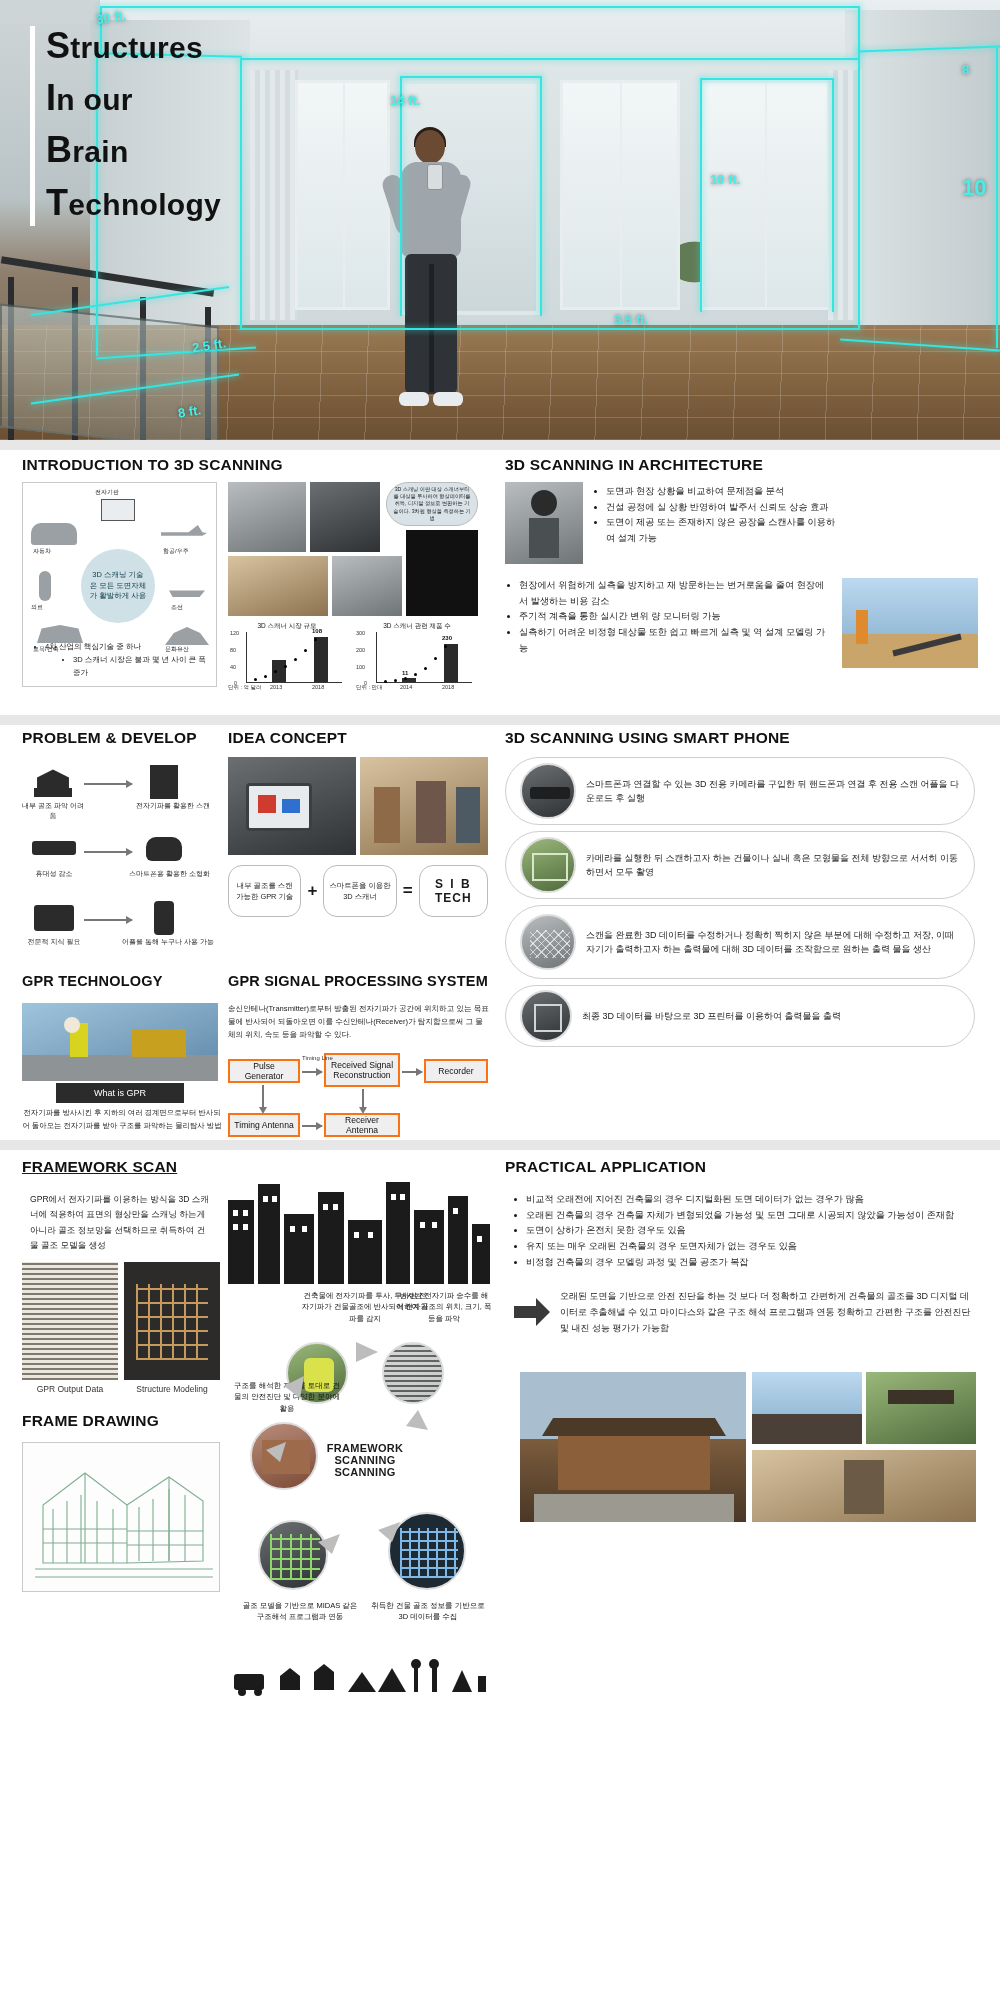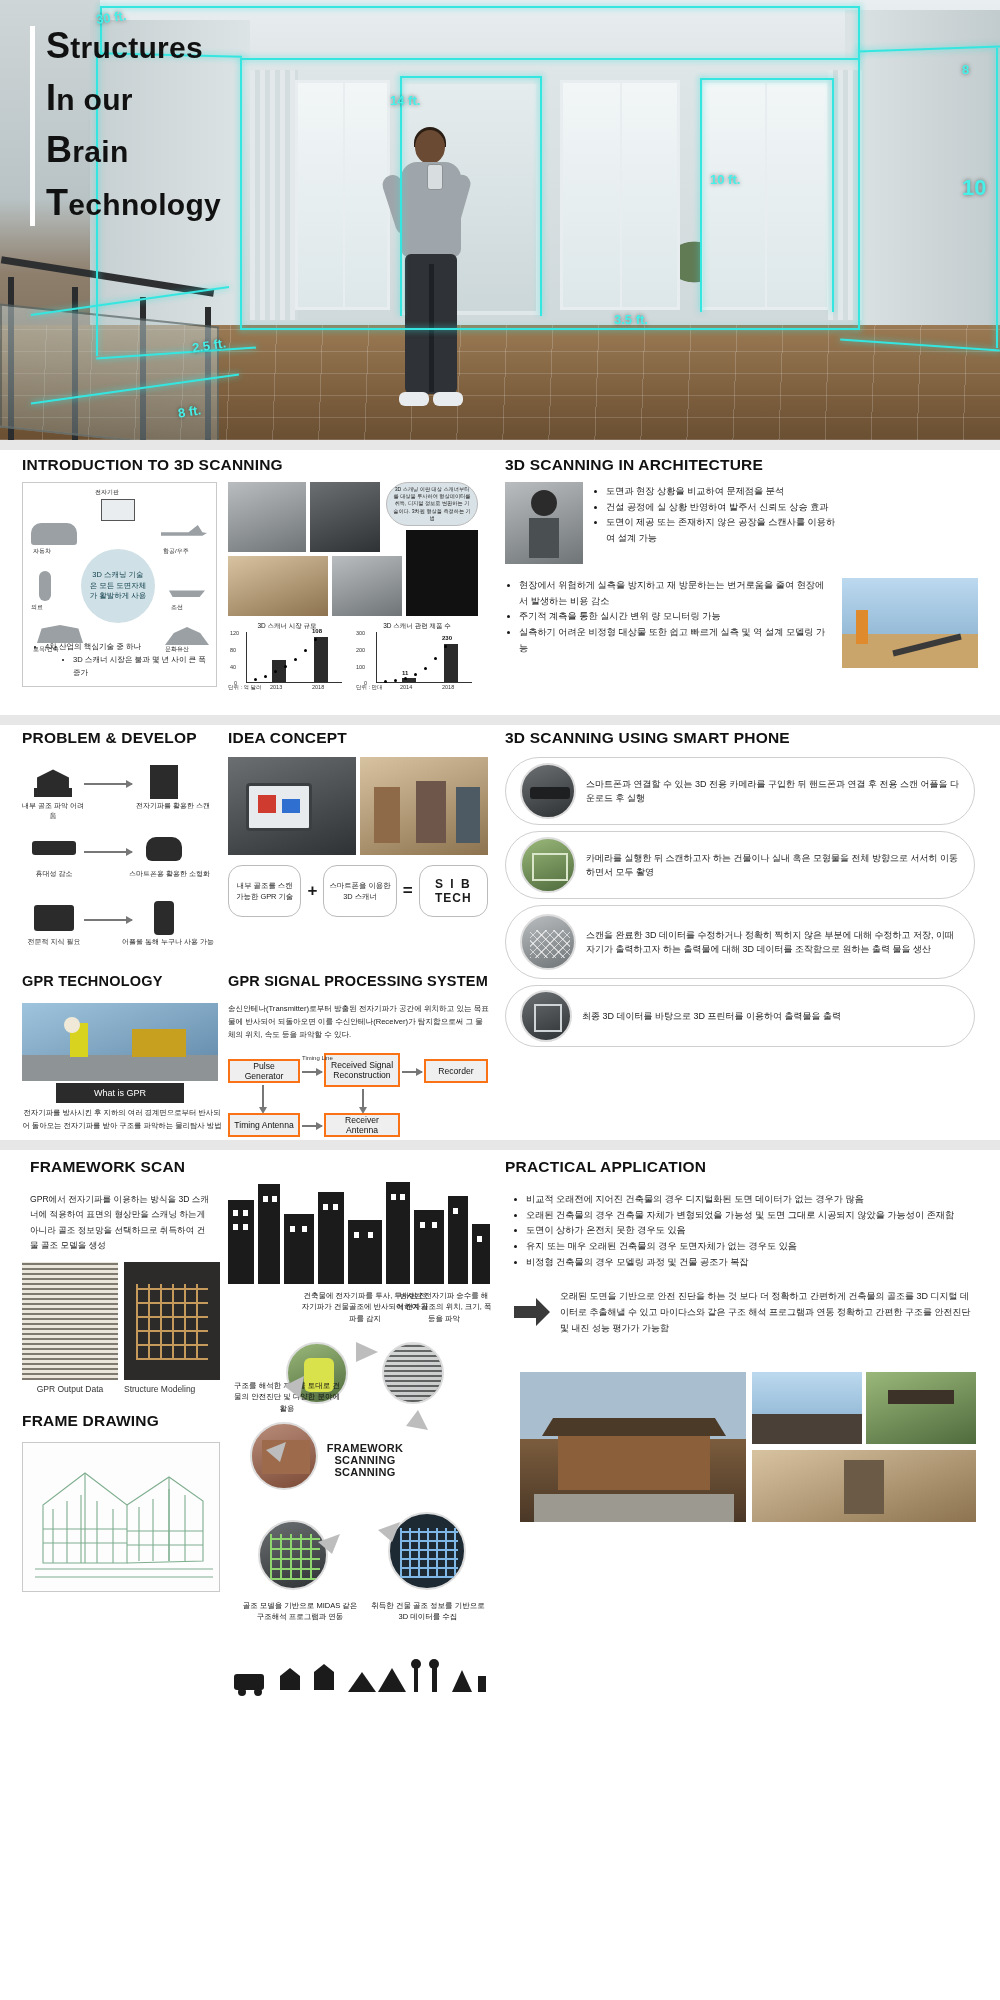--- a/index.html
+++ b/index.html
@@ -487,36 +487,36 @@
     <div class="arrow-d" style="left:362px; top:364px; height:18px;"></div>
     <div class="flowbox" style="position:absolute; left:228px; top:388px; width:72px; height:24px;">Timing Antenna</div>
     <div class="arrow-r" style="left:302px; top:400px; width:20px;"></div>
     <div class="flowbox" style="position:absolute; left:324px; top:388px; width:76px; height:24px;">Receiver Antenna</div>
   </div>
 
   <div class="divider" style="top:1140px;"></div>
 
   <div class="band" style="top:1150px; height:850px;">
 
-    <div style="position:absolute; left:30px; top:8px; width:260px;">
+    <div style="position:absolute; left:22px; top:8px; width:260px;text-decoration:underline;">
       <div class="sec-title">FRAMEWORK SCAN</div>
     </div>
     <div style="position:absolute; left:30px; top:42px; width:180px; font-size:8.6px; line-height:1.8;">GPR에서 전자기파를 이용하는 방식을 3D 스캐너에 적용하여 표면의 형상만을 스캐닝 하는게 아니라 골조 정보망을 선택하므로 취득하여 건물 골조 모델을 생성</div>
 
     <div class="thumb" style="position:absolute; left:22px; top:112px; width:96px; height:118px; background:#d9d4cb;">
       <div style="position:absolute; inset:0; background:repeating-linear-gradient(0deg,#6f6a60 0 2px,#efeae0 2px 5px); opacity:.85;"></div>
     </div>
     <div class="cap-txt" style="position:absolute; left:22px; top:234px; width:96px; text-align:center;">GPR Output Data</div>
 
     <div class="thumb" style="position:absolute; left:124px; top:112px; width:96px; height:118px; background:#2c2b29;">
       <div style="position:absolute; left:12px; top:22px; width:72px; height:76px;
         background:repeating-linear-gradient(90deg,#c59a5a 0 2px,transparent 2px 12px),
                    repeating-linear-gradient(0deg,#c59a5a 0 2px,transparent 2px 14px);"></div>
     </div>
-    <div class="cap-txt" style="position:absolute; left:124px; top:234px; width:96px; text-align:left;">Structure Modeling</div>
+    <div class="cap-txt" style="position:absolute; left:124px; top:234px; width:96px; text-align:center;">Structure Modeling</div>
 
     <div style="position:absolute; left:22px; top:262px; width:260px;">
       <div class="sec-title">FRAME DRAWING</div>
     </div>
     <div class="frame" style="position:absolute; left:22px; top:292px; width:198px; height:150px; background:#fdfdfd;">
       <svg width="198" height="150" viewBox="0 0 198 150">
         <g stroke="#7fae8f" stroke-width="1.1" fill="none">
           <path d="M20 120 L20 62 L62 30 L104 62 L104 120 Z"></path>
           <path d="M104 62 L146 34 L180 58 L180 118 L104 120"></path>
           <path d="M30 120 L30 66 M44 120 L44 58 M58 120 L58 52 M74 120 L74 58 M90 120 L90 66"></path>

